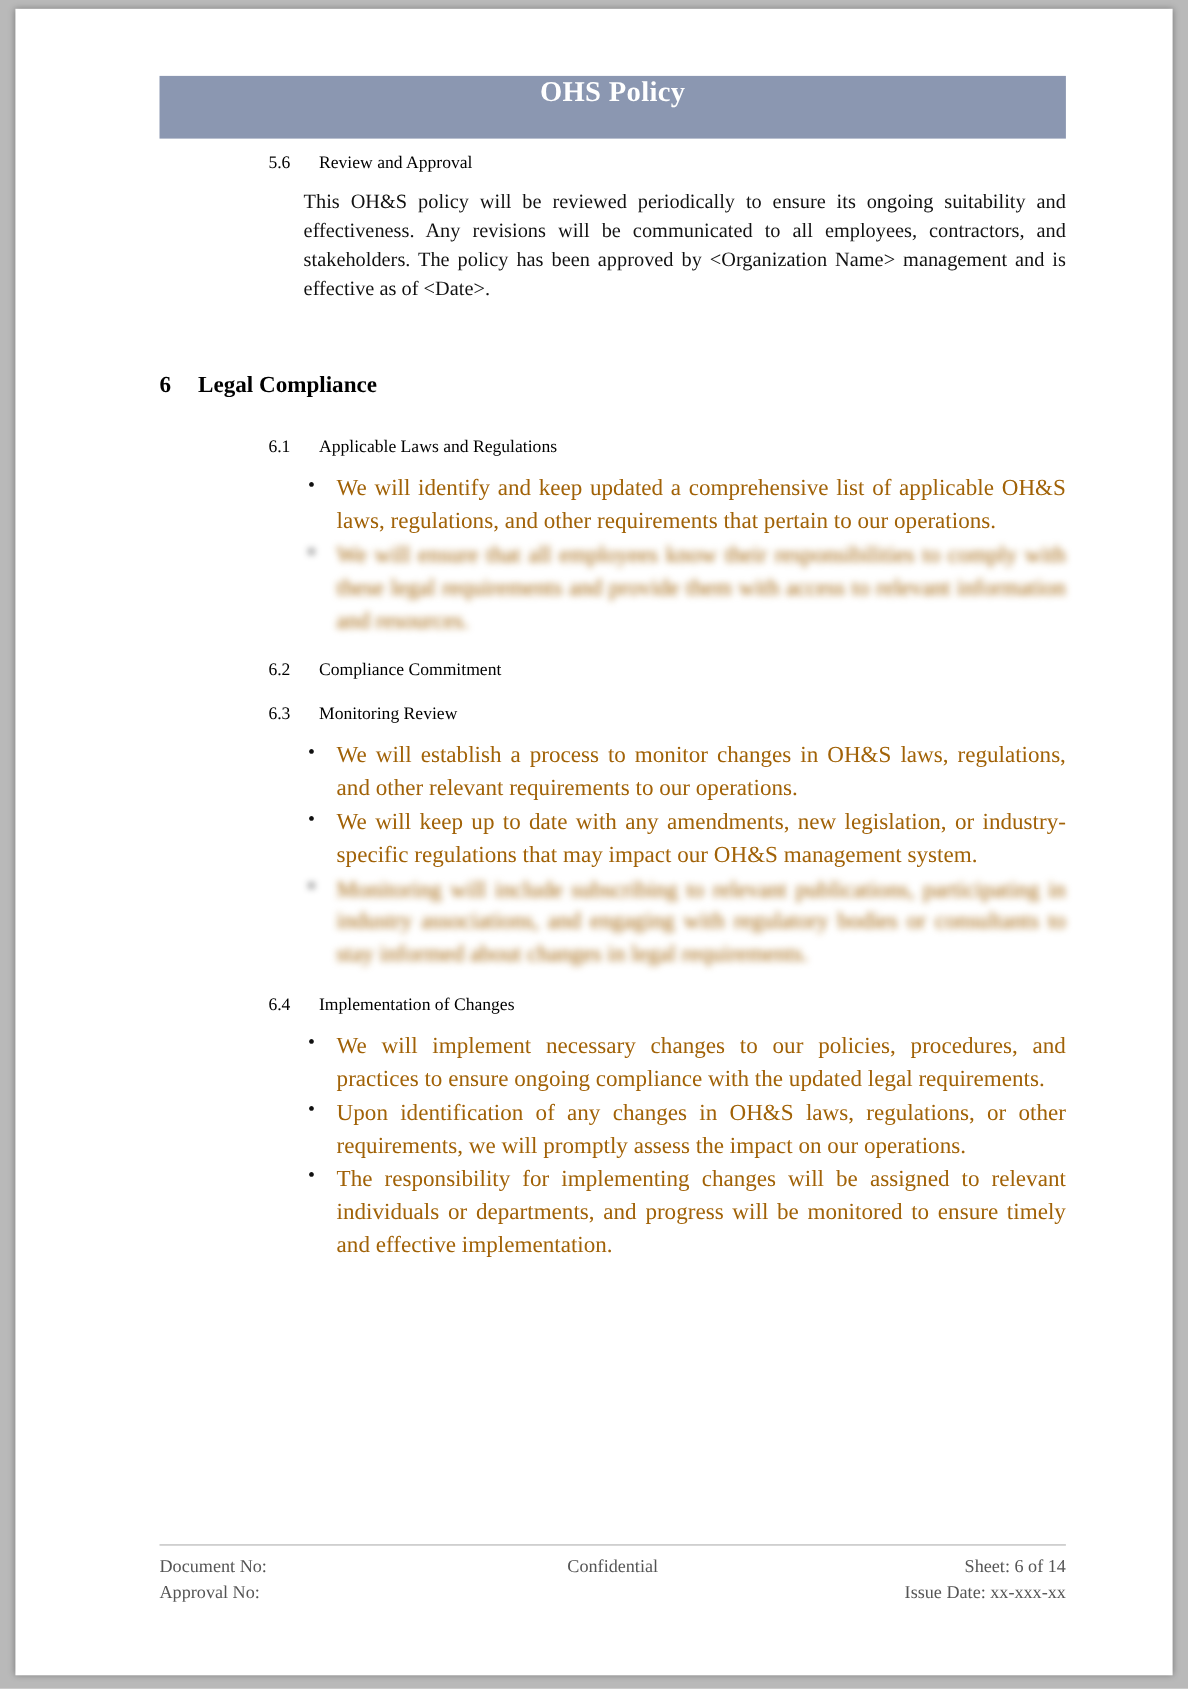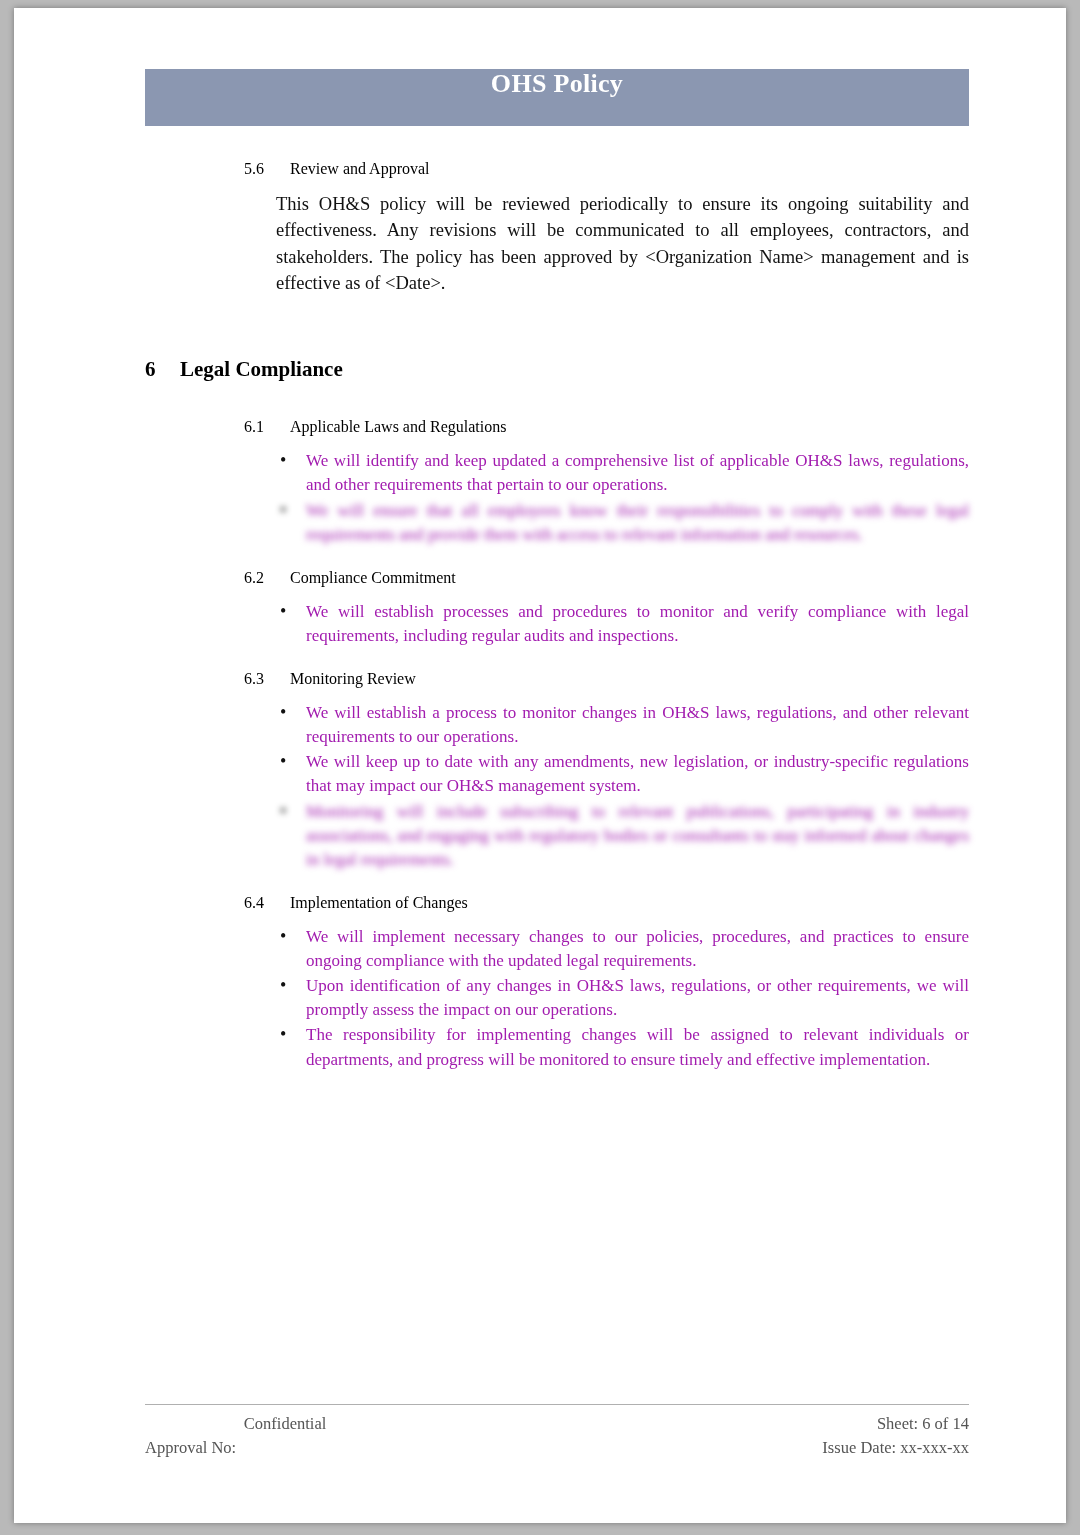--- a/index.html
+++ b/index.html
@@ -46,21 +46,20 @@
     font-size: 26px;
     font-weight: bold;
     letter-spacing: 0.3px;
     font-family: "Liberation Serif", serif;
   }
   .content {
     position: absolute;
     left: 0;
     top: 132px;
     width: 824px;
-    margin-top: 20px;
   }
   .h2 {
     font-size: 21px;
     font-weight: bold;
     color: #000000;
     margin: 0 0 14px 0;
     line-height: 1.25;
   }
   .h2-row { display: flex; }
   .h2-num { width: 35px; flex: none; }
@@ -76,23 +75,23 @@
     padding-left: 131px;
     padding-right: 0;
   }
   ul.bullets {
     list-style: none;
     margin: 0 0 22px 0;
     padding: 0 0 0 131px;
   }
   ul.bullets li {
     position: relative;
-    font-size: 17px;
+    font-size: 21px;
     line-height: 1.42;
-    color: #a21caf;
+    color: #a16207;
     text-align: justify;
     margin-bottom: 1px;
     padding-left: 30px;
   }
   ul.bullets li::before {
     content: "\2022";
     position: absolute;
     left: 4px;
     top: -1px;
     font-size: 18px;
@@ -163,21 +162,20 @@
       <ul class="bullets">
         <li>We will identify and keep updated a comprehensive list of applicable OH&amp;S laws, regulations, and other requirements that pertain to our operations.</li>
         <li class="redacted">We will ensure that all employees know their responsibilities to comply with these legal requirements and provide them with access to relevant information and resources.</li>
       </ul>
 
       <div class="h3-row">
         <span class="h3-num">6.2</span>
         <span class="h3-text">Compliance Commitment</span>
       </div>
       <ul class="bullets">
-        <li>We will establish processes and procedures to monitor and verify compliance with legal requirements, including regular audits and inspections.</li>
       </ul>
 
       <div class="h3-row">
         <span class="h3-num">6.3</span>
         <span class="h3-text">Monitoring Review</span>
       </div>
       <ul class="bullets">
         <li>We will establish a process to monitor changes in OH&amp;S laws, regulations, and other relevant requirements to our operations.</li>
         <li>We will keep up to date with any amendments, new legislation, or industry-specific regulations that may impact our OH&amp;S management system.</li>
         <li class="redacted">Monitoring will include subscribing to relevant publications, participating in industry associations, and engaging with regulatory bodies or consultants to stay informed about changes in legal requirements.</li>
@@ -190,20 +188,21 @@
       <ul class="bullets">
         <li>We will implement necessary changes to our policies, procedures, and practices to ensure ongoing compliance with the updated legal requirements.</li>
         <li>Upon identification of any changes in OH&amp;S laws, regulations, or other requirements, we will promptly assess the impact on our operations.</li>
         <li>The responsibility for implementing changes will be assigned to relevant individuals or departments, and progress will be monitored to ensure timely and effective implementation.</li>
       </ul>
 
     </div>
 
     <div class="footer">
       <div class="footer-row">
+        <span class="footer-col-left">Document No:</span>
         <span class="footer-col-mid">Confidential</span>
         <span class="footer-col-right">Sheet: 6 of 14</span>
       </div>
       <div class="footer-row">
         <span class="footer-col-left">Approval No:</span>
         <span class="footer-col-mid"></span>
         <span class="footer-col-right">Issue Date: xx-xxx-xx</span>
       </div>
     </div>
 

